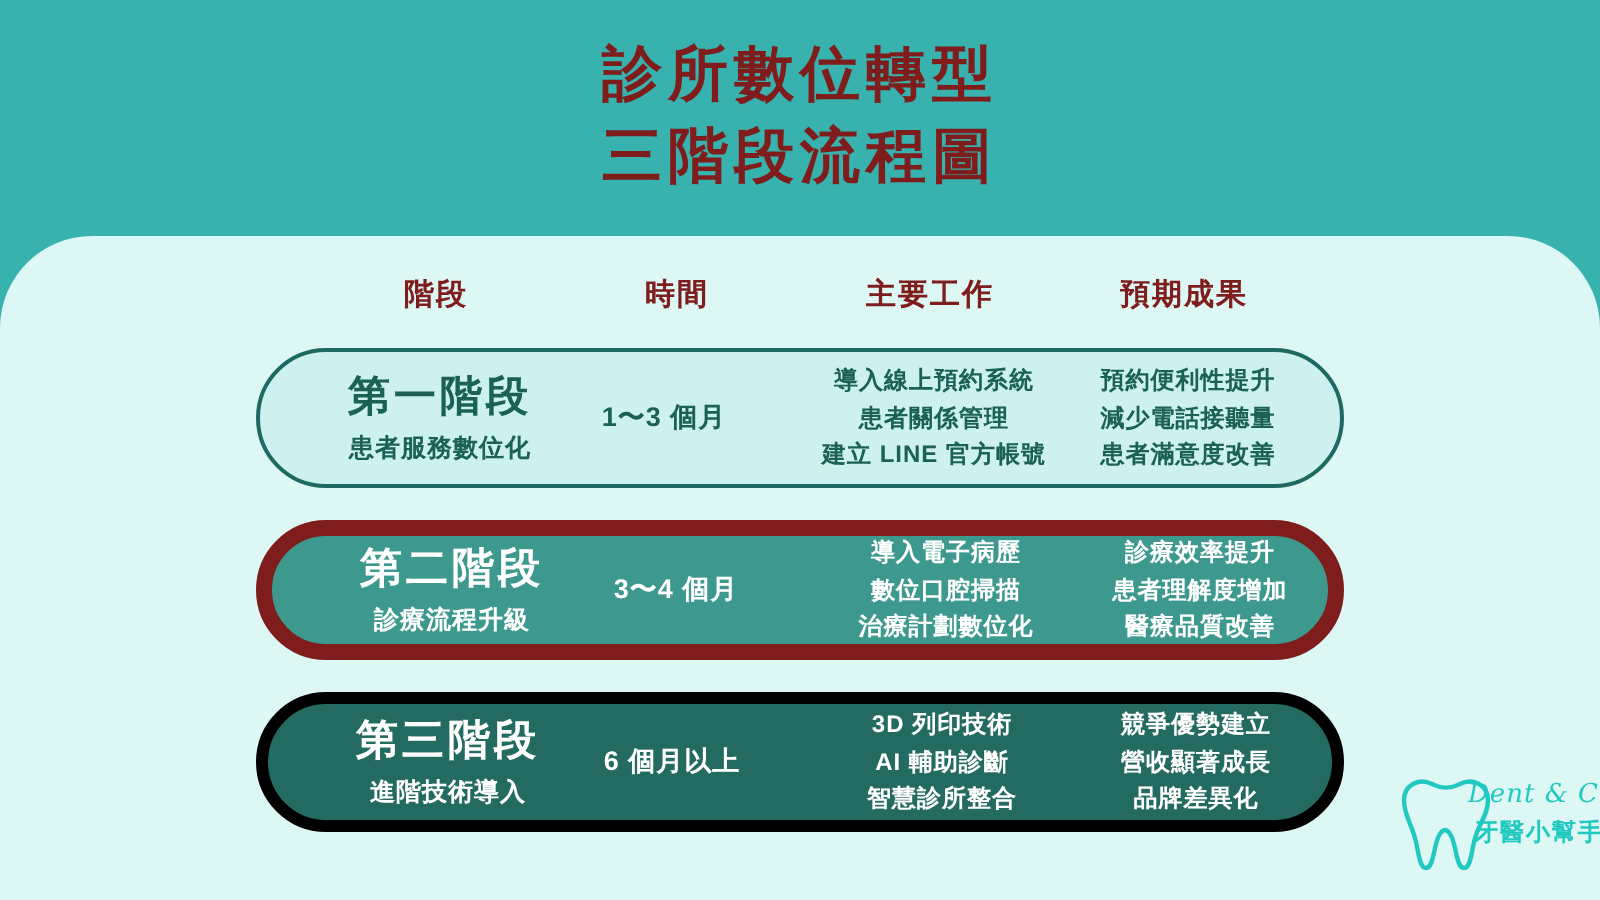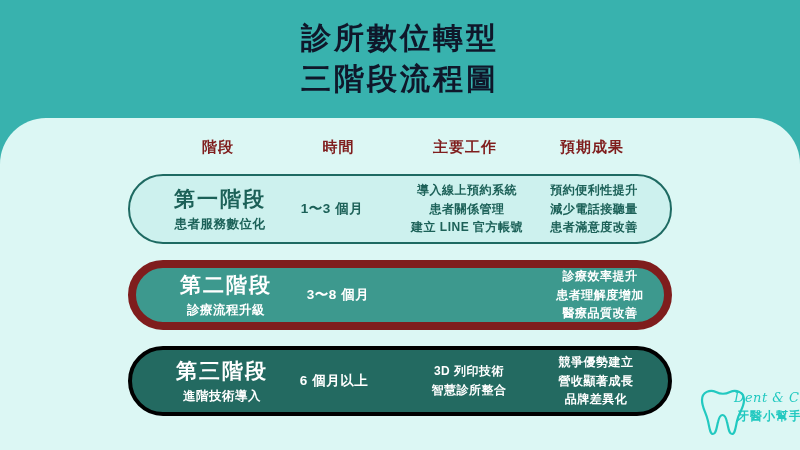--- a/index.html
+++ b/index.html
@@ -28,21 +28,21 @@
     left: 0;
     width: 800px;
     height: 118px;
     display: flex;
     flex-direction: column;
     align-items: center;
     justify-content: center;
     gap: 6px;
   }
   .title-line {
-    color: #0f172a;
+    color: #7f1d1d;
     font-size: 30px;
     font-weight: bold;
     letter-spacing: 3px;
     line-height: 1.16;
     text-align: center;
   }
 
   
   .panel {
     position: absolute;
@@ -86,21 +86,21 @@
     width: 544px;
     height: 70px;
     border-radius: 35px;
     box-sizing: border-box;
     display: flex;
     align-items: center;
     text-decoration: underline;
   }
   .row.r0 { top: 174px; background: #cdf1ee; border: 2px solid #1e6a62; }
   .row.r1 { top: 260px; background: #3d998e; border: 8px solid #7f1d1d; }
-  .row.r2 { top: 346px; background: #236a61; border: 4px solid #000000; }
+  .row.r2 { top: 346px; background: #236a61; border: 6px solid #000000; }
 
   .cell {
     position: absolute;
     text-align: center;
     transform: translateX(-50%);
     white-space: nowrap;
   }
   .cell.stage  { left: 90px; }
   .cell.time   { left: 202px; }
   .cell.tasks  { left: 337px; }
@@ -205,39 +205,45 @@
       <div class="list-line">患者滿意度改善</div>
     </div>
   </div>
 
   <div class="row r1">
     <div class="cell stage">
       <div class="stage-title">第二階段</div>
       <div class="stage-sub">診療流程升級</div>
     </div>
     <div class="cell time">
-      <div class="time-text">3〜8 個月</div>
+      <div class="time-text">3〜4 個月</div>
+    </div>
+    <div class="cell tasks">
+      <div class="list-line">導入電子病歷</div>
+      <div class="list-line">數位口腔掃描</div>
+      <div class="list-line">治療計劃數位化</div>
     </div>
     <div class="cell result">
       <div class="list-line">診療效率提升</div>
       <div class="list-line">患者理解度增加</div>
       <div class="list-line">醫療品質改善</div>
     </div>
   </div>
 
   <div class="row r2">
     <div class="cell stage">
       <div class="stage-title">第三階段</div>
       <div class="stage-sub">進階技術導入</div>
     </div>
     <div class="cell time">
       <div class="time-text">6 個月以上</div>
     </div>
     <div class="cell tasks">
       <div class="list-line">3D 列印技術</div>
+      <div class="list-line">AI 輔助診斷</div>
       <div class="list-line">智慧診所整合</div>
     </div>
     <div class="cell result">
       <div class="list-line">競爭優勢建立</div>
       <div class="list-line">營收顯著成長</div>
       <div class="list-line">品牌差異化</div>
     </div>
   </div>
 
   <div class="logo">

